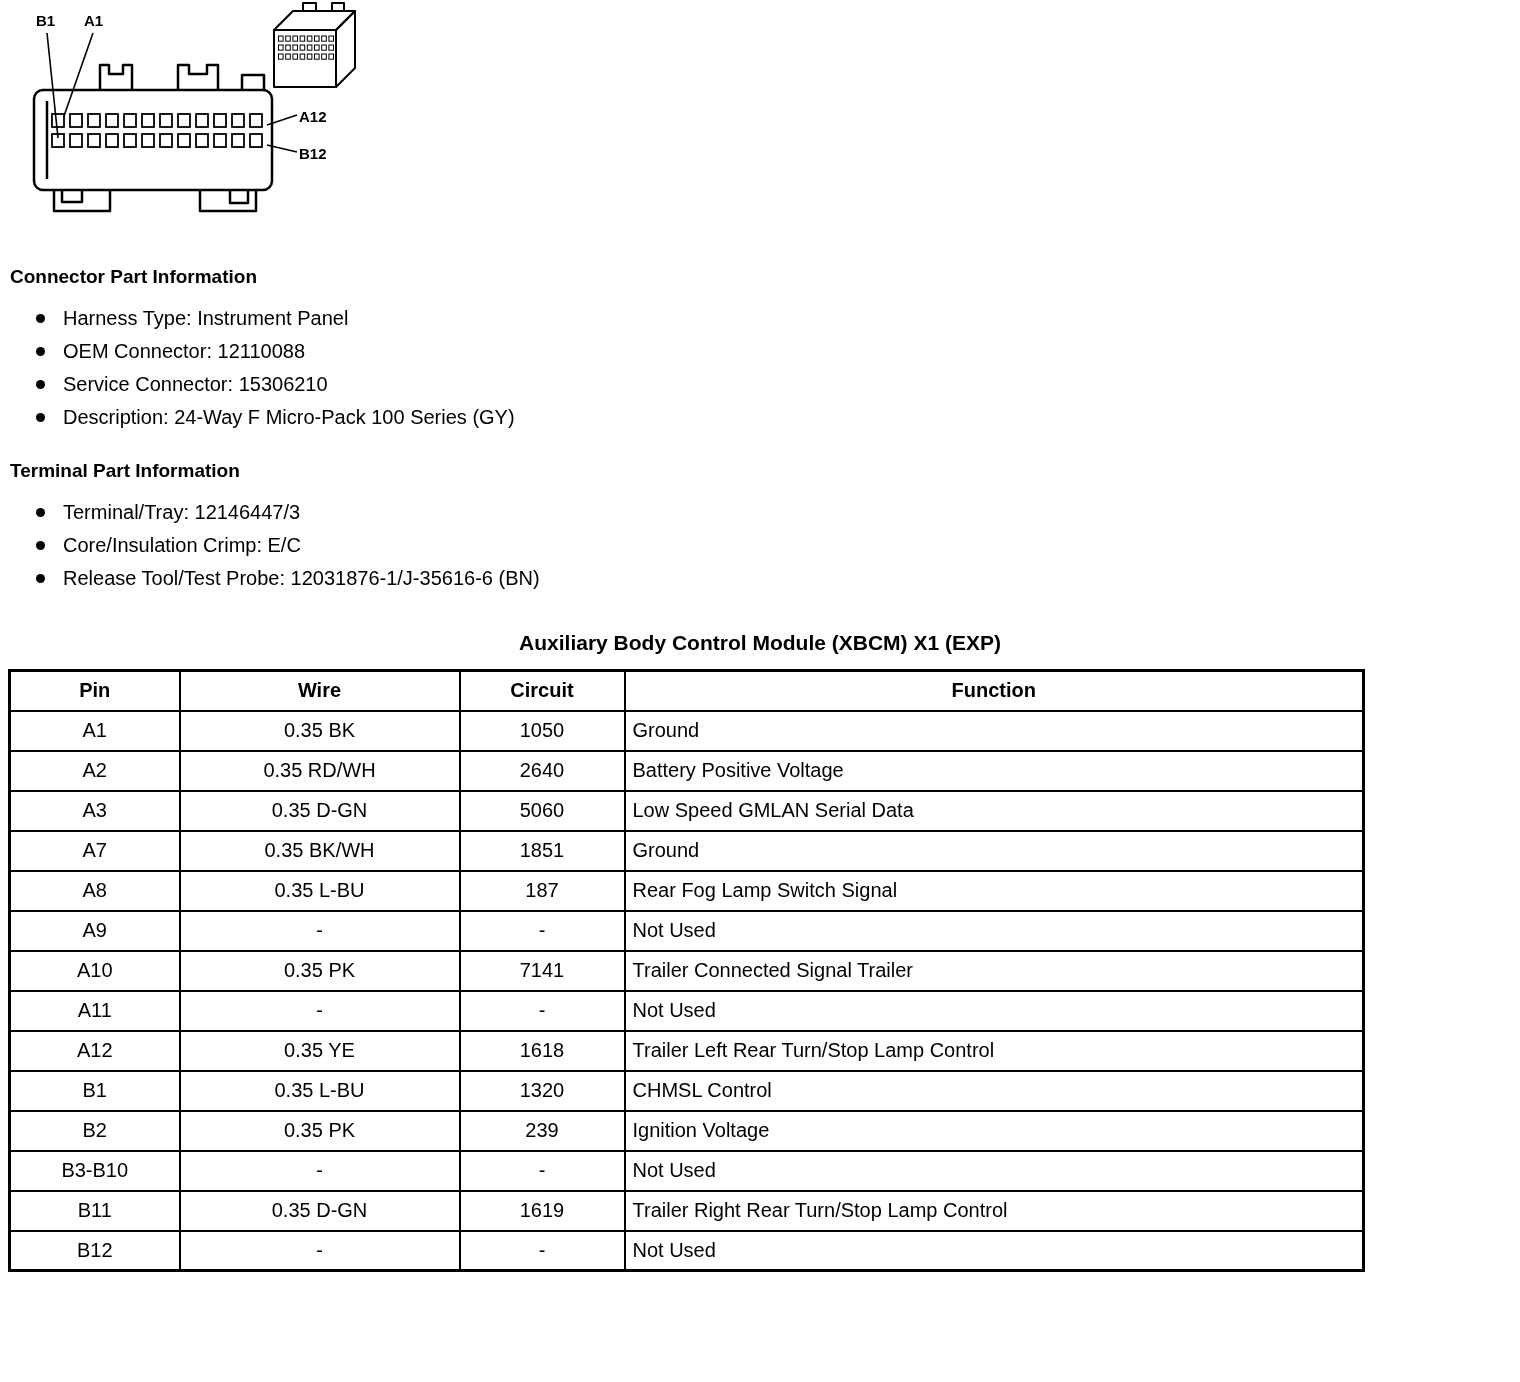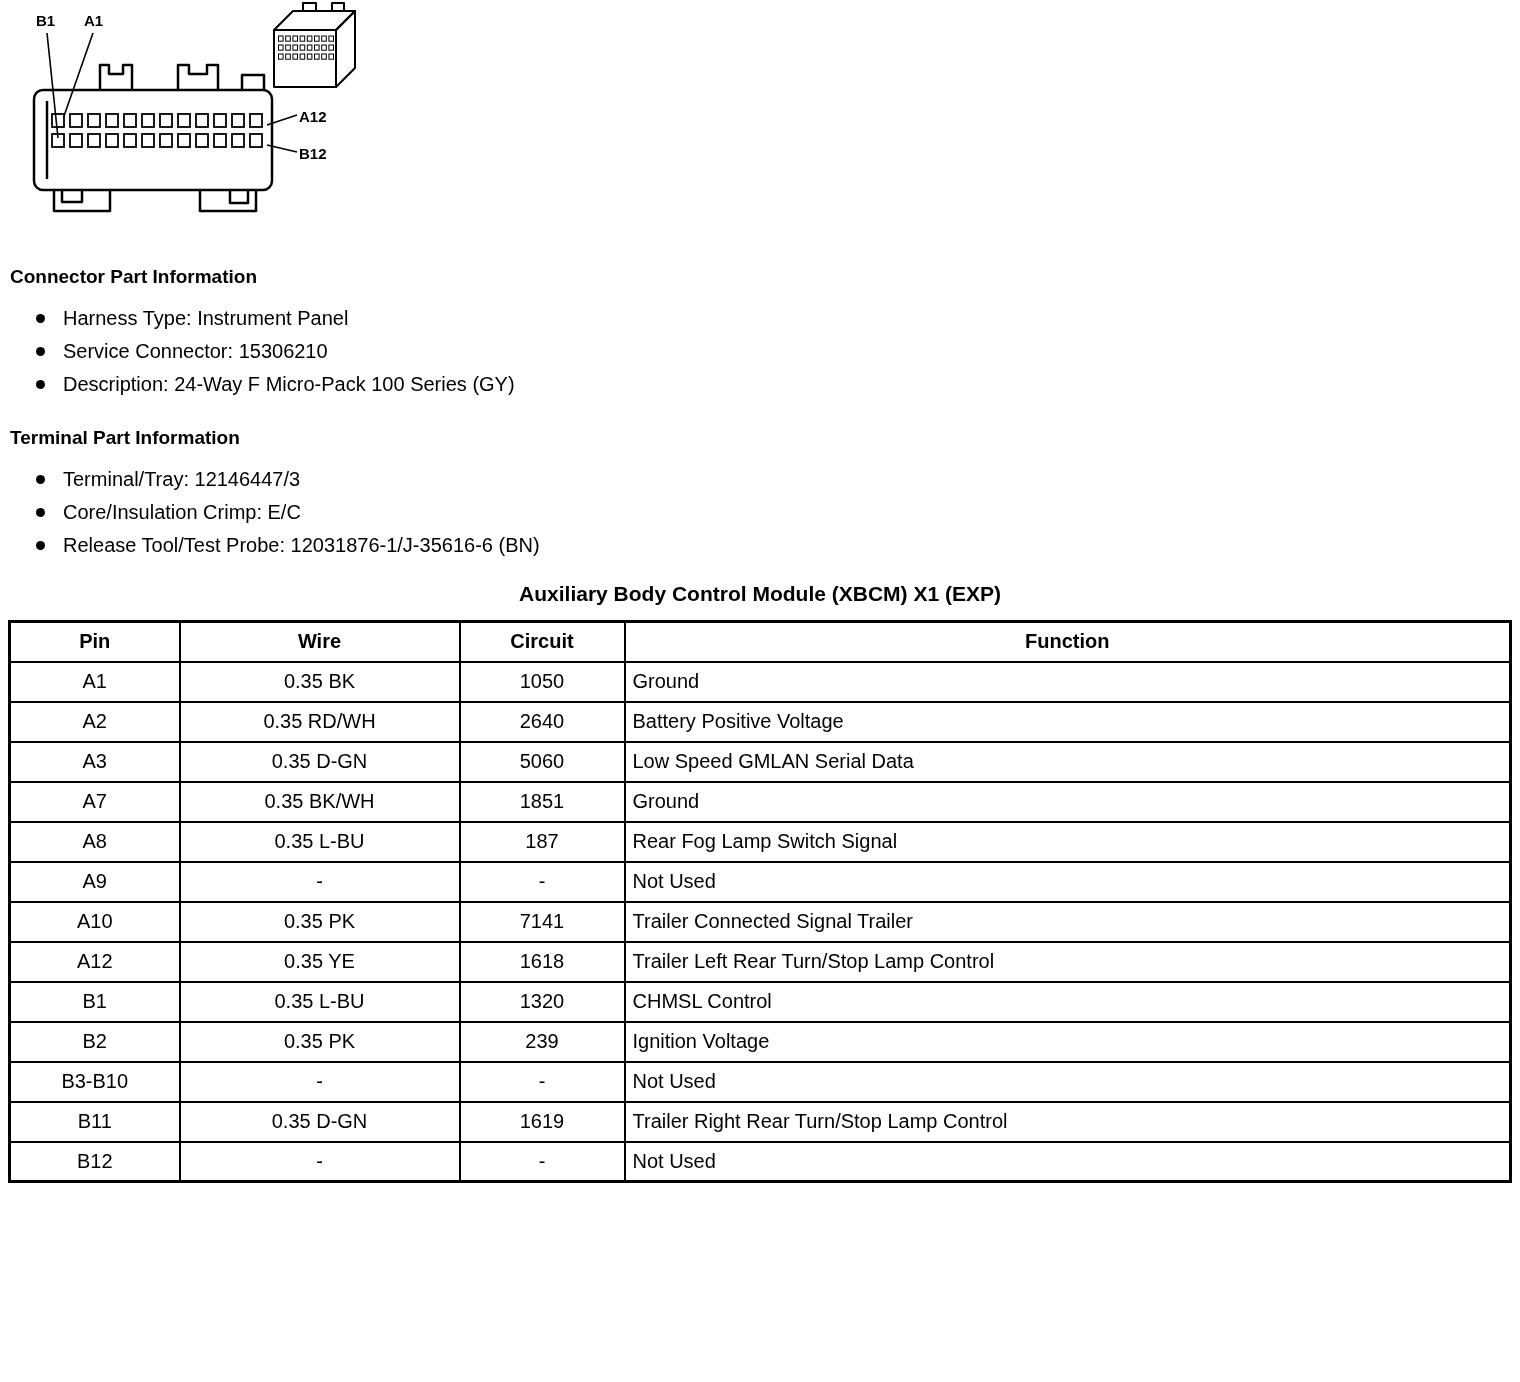--- a/index.html
+++ b/index.html
@@ -43,27 +43,27 @@
     width: 9px;
     height: 9px;
     border-radius: 50%;
     background: #000;
   }
 
   .table-title {
     text-align: center;
     font-weight: bold;
     font-size: 21px;
-    margin: 20px 0 14px 0;
+    margin: 36px 0 14px 0;
   }
 
   table.pinout {
     border-collapse: collapse;
     table-layout: fixed;
-    width: 1504px;
+    width: 1357px;
     margin: 0 8px;
     border: 3px solid #000;
   }
   .pinout th, .pinout td {
     border: 2px solid #000;
     height: 40px;
     font-size: 20px;
     padding: 0;
     overflow: hidden;
     white-space: nowrap;
@@ -165,20 +165,21 @@
     <text x="34" y="24">B1</text>
     <text x="82" y="24">A1</text>
     <text x="297" y="120">A12</text>
     <text x="297" y="157">B12</text>
   </svg>
 
   <h2 class="section-heading">Connector Part Information</h2>
 
   <ul class="bullet-list">
       <li>Harness Type: Instrument Panel</li>
+      <li>OEM Connector: 12110088</li>
       <li>Service Connector: 15306210</li>
       <li>Description: 24-Way F Micro-Pack 100 Series (GY)</li>
     </ul>
 
   <h2 class="section-heading">Terminal Part Information</h2>
 
   <ul class="bullet-list">
       <li>Terminal/Tray: 12146447/3</li>
       <li>Core/Insulation Crimp: E/C</li>
       <li>Release Tool/Test Probe: 12031876-1/J-35616-6 (BN)</li>
@@ -238,20 +239,26 @@
           <td>-</td>
           <td class="function-cell">Not Used</td>
         </tr>
         <tr>
           <td>A10</td>
           <td>0.35 PK</td>
           <td>7141</td>
           <td class="function-cell">Trailer Connected Signal Trailer</td>
         </tr>
         <tr>
+          <td>A11</td>
+          <td>-</td>
+          <td>-</td>
+          <td class="function-cell">Not Used</td>
+        </tr>
+        <tr>
           <td>A12</td>
           <td>0.35 YE</td>
           <td>1618</td>
           <td class="function-cell">Trailer Left Rear Turn/Stop Lamp Control</td>
         </tr>
         <tr>
           <td>B1</td>
           <td>0.35 L-BU</td>
           <td>1320</td>
           <td class="function-cell">CHMSL Control</td>

